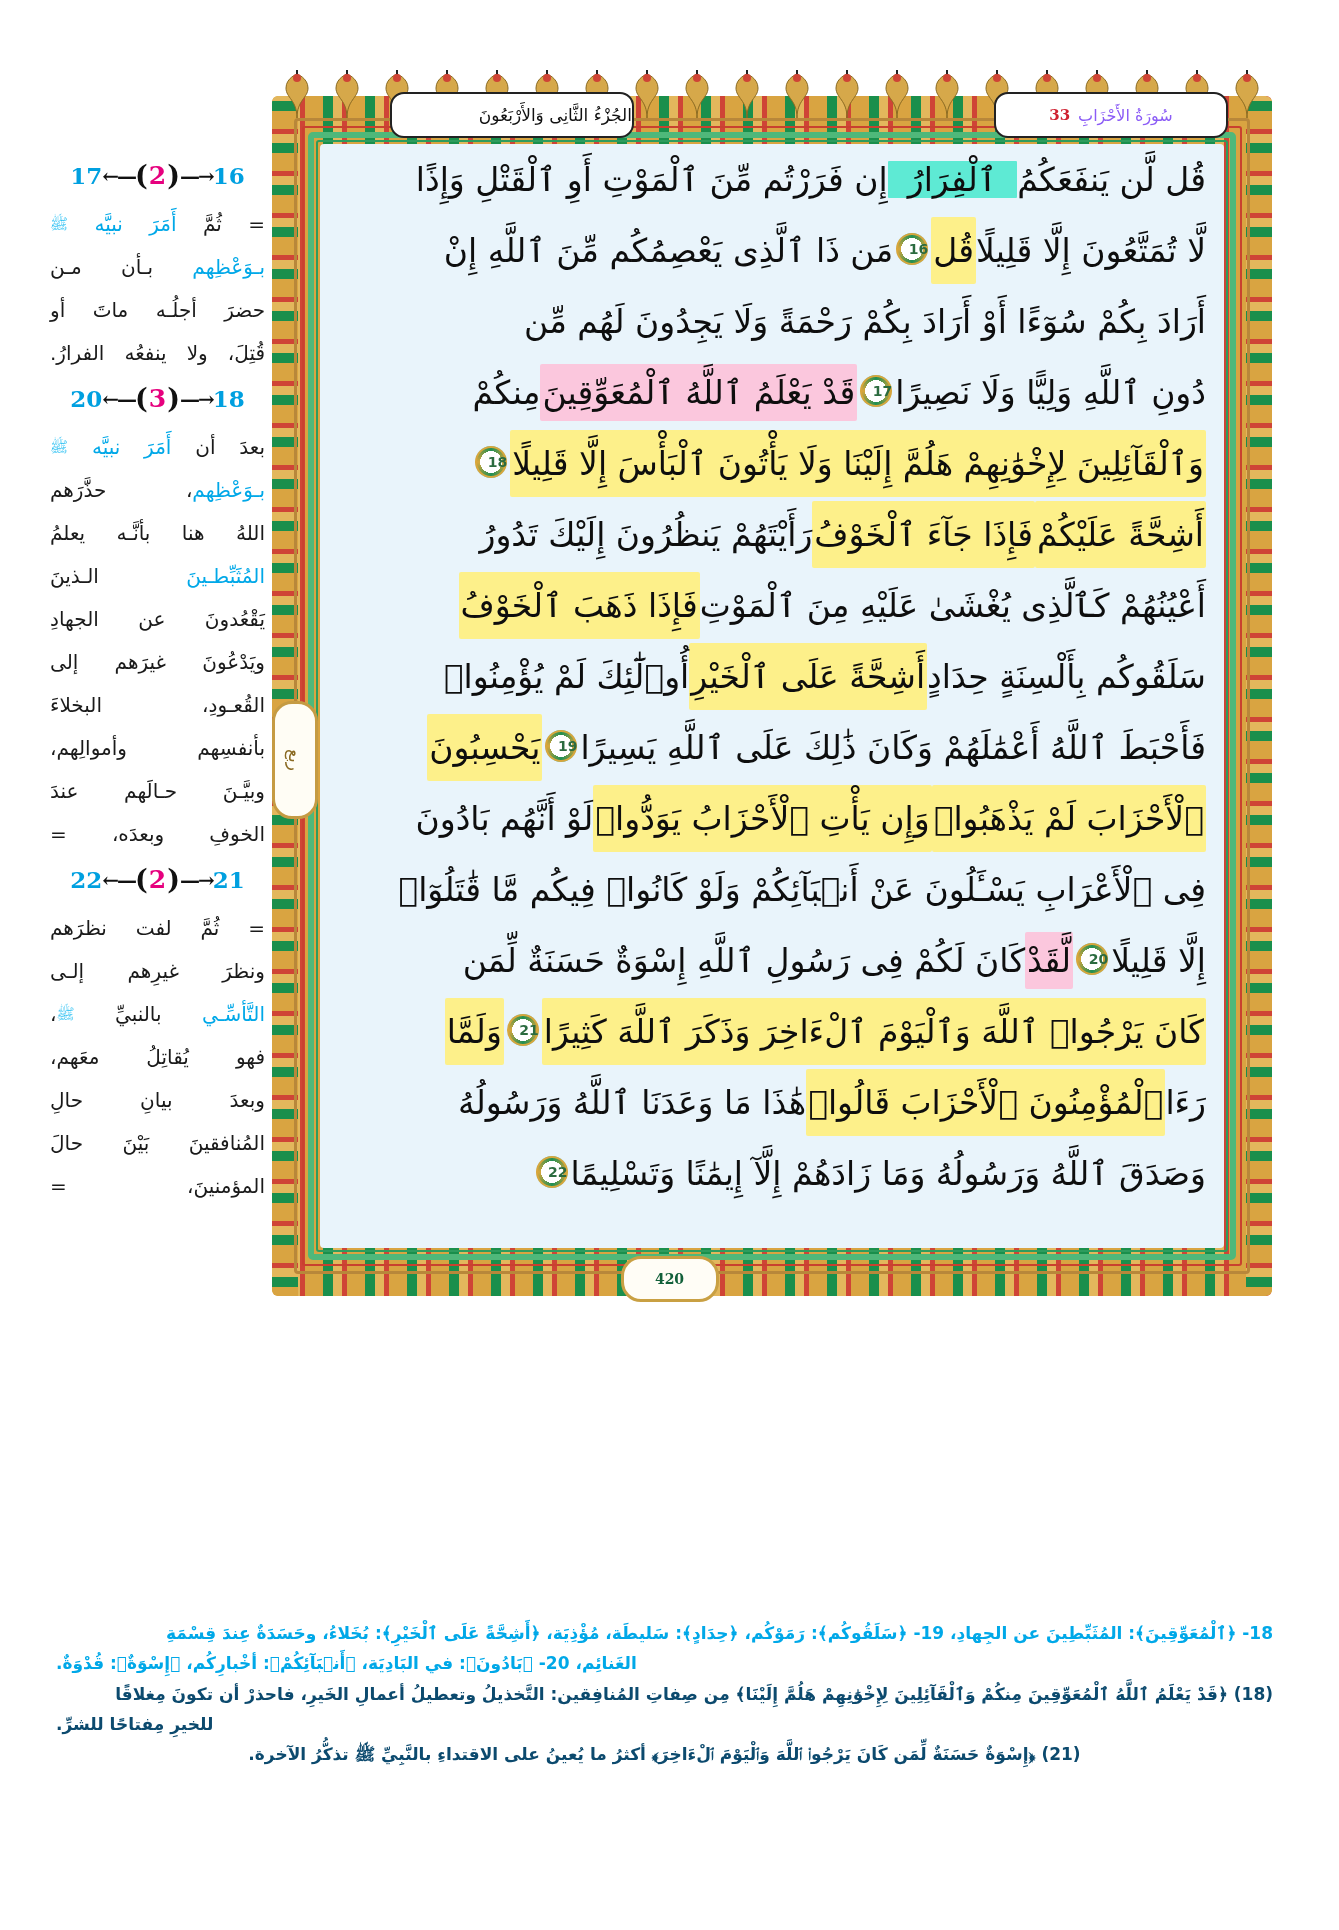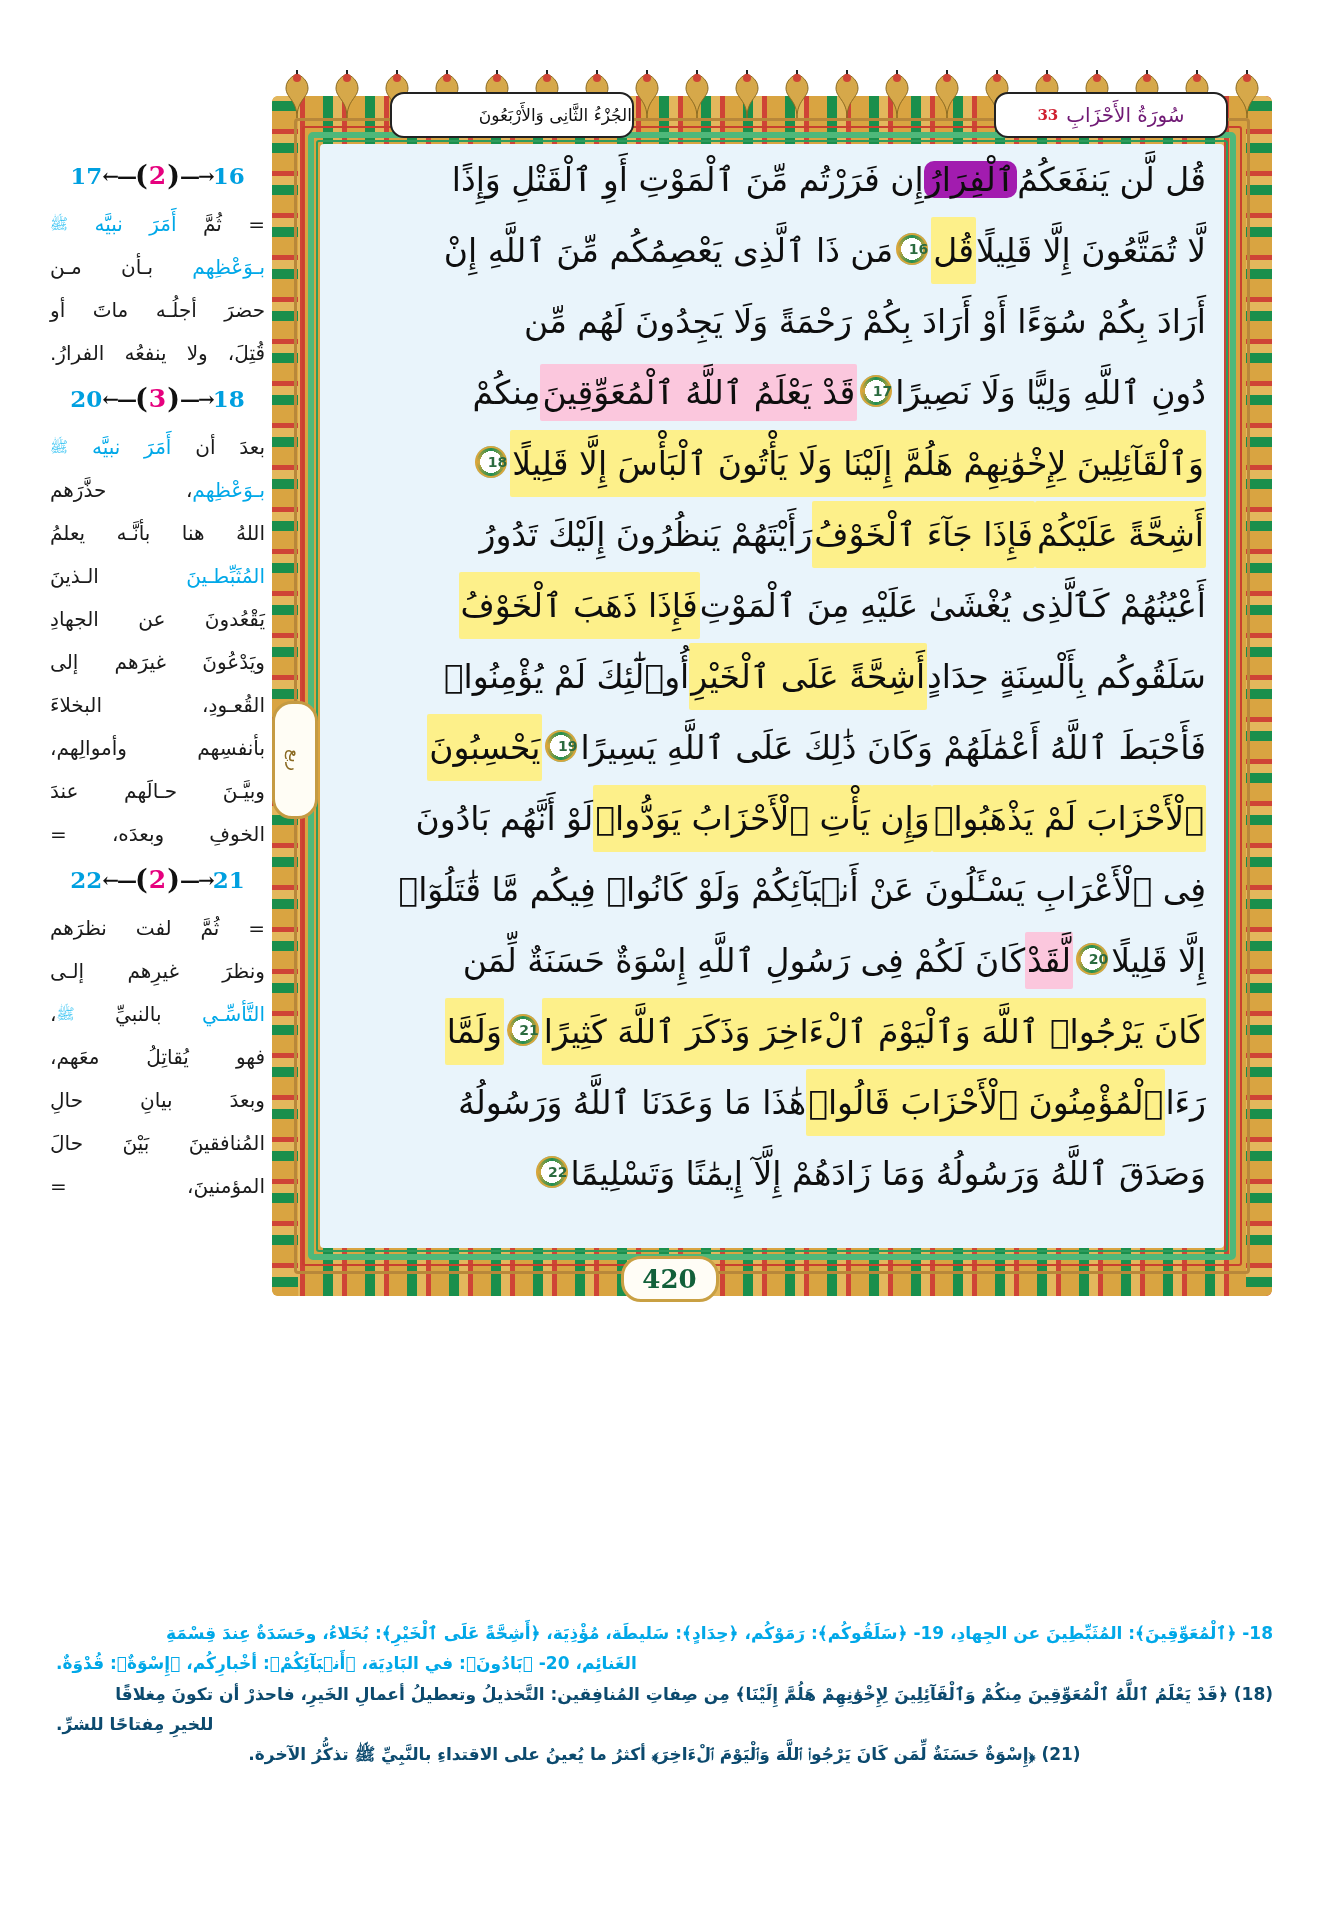--- a/index.html
+++ b/index.html
@@ -100,21 +100,21 @@
     font-size:33px;line-height:1;color:#0e0e0e;
     margin:0;padding:0 18px;
     height:71px;display:flex;align-items:center;
     white-space:nowrap;
   }
   .q-line > span{display:inline-block;}
   .q-text{letter-spacing:0px;}
 
   
   .hl-y{background:#fdf08a;border-radius:2px;padding:17px 2px;}
-  .hl-g{background:#a21caf;border-radius:10px;padding:2px 2px;}
+  .hl-g{background:#5eead4;border-radius:1px;padding:2px 20px;}
   .hl-p{background:#fbc7dd;border-radius:2px;padding:12px 2px;}
 
   
   .ayah{
     display:inline-block;width:32px;height:32px;line-height:32px;
     text-align:center;font-size:14px;font-weight:bold;color:#2b6b3f;
     font-family:"DejaVu Sans","Liberation Sans",sans-serif;
     background:
       radial-gradient(circle at 50% 50%, #ffffff 0 48%, transparent 48%),
       conic-gradient(from 0deg,#1f8f52,#d8a63c,#1f8f52,#d8a63c,#1f8f52);
@@ -137,21 +137,21 @@
   }
 
   
   #pageno{
     position:absolute;left:50%;transform:translateX(-50%);
     top:1256px;width:92px;height:40px;border-radius:20px;
     background:#fffdf6;border:3px solid #c9a council;
     border:3px solid #c9a043;
     display:flex;align-items:center;justify-content:center;
     font-family:"DejaVu Serif","Liberation Serif",serif;
-    font-size:26px;font-weight:bold;color:#12603a;
+    font-size:14px;font-weight:bold;color:#12603a;
   }
 
   
   #footnotes{
     position:absolute;left:56px;right:66px;top:1620px;
     direction:rtl;
   }
   .fn{margin:0 0 4px 0;line-height:1.55;}
   .fn-cyan{color:#00a8e8;font-size:17px;font-weight:bold;text-align:justify;}
   .fn-mag{color:#0c4a6e;font-size:17px;font-weight:bold;text-align:justify;}
@@ -286,21 +286,21 @@
           </g>
         </g>
       </svg>
     </div>
   </div>
 
   <div style="position:absolute;left:994px;top:92px;width:230px;height:42px;
               border:2px solid #222;border-radius:14px;background:#fff;
               display:flex;align-items:center;justify-content:center;gap:8px;
               direction:rtl;z-index:9;">
-    <span style="font-size:20px;color:#701a75;font-family:'DejaVu Sans','Liberation Sans',sans-serif;">سُورَةُ الأَحْزَابِ</span>
+    <span style="font-size:16px;color:#8b5cf6;font-family:'DejaVu Sans','Liberation Sans',sans-serif;">سُورَةُ الأَحْزَابِ</span>
     <span style="font-size:15px;color:#cf2030;font-weight:bold;font-family:'DejaVu Serif','Liberation Serif',serif;">33</span>
   </div>
 
   <div style="position:absolute;left:390px;top:92px;width:240px;height:42px;
               border:2px solid #222;border-radius:14px;background:#fff;
               display:flex;align-items:center;
               direction:rtl;z-index:9;">
     <span style="font-size:17px;color:#111;font-family:'DejaVu Sans','Liberation Sans',sans-serif;">الجُزْءُ الثَّانِى وَالأَرْبَعُونَ</span>
   </div>
 

